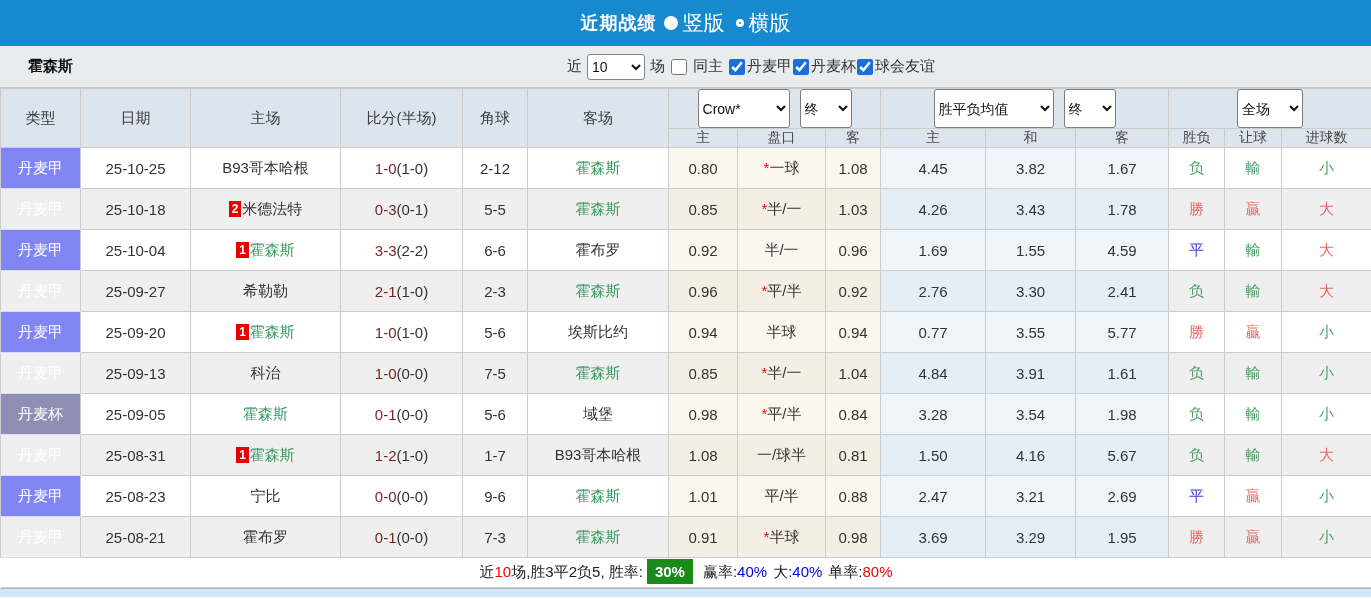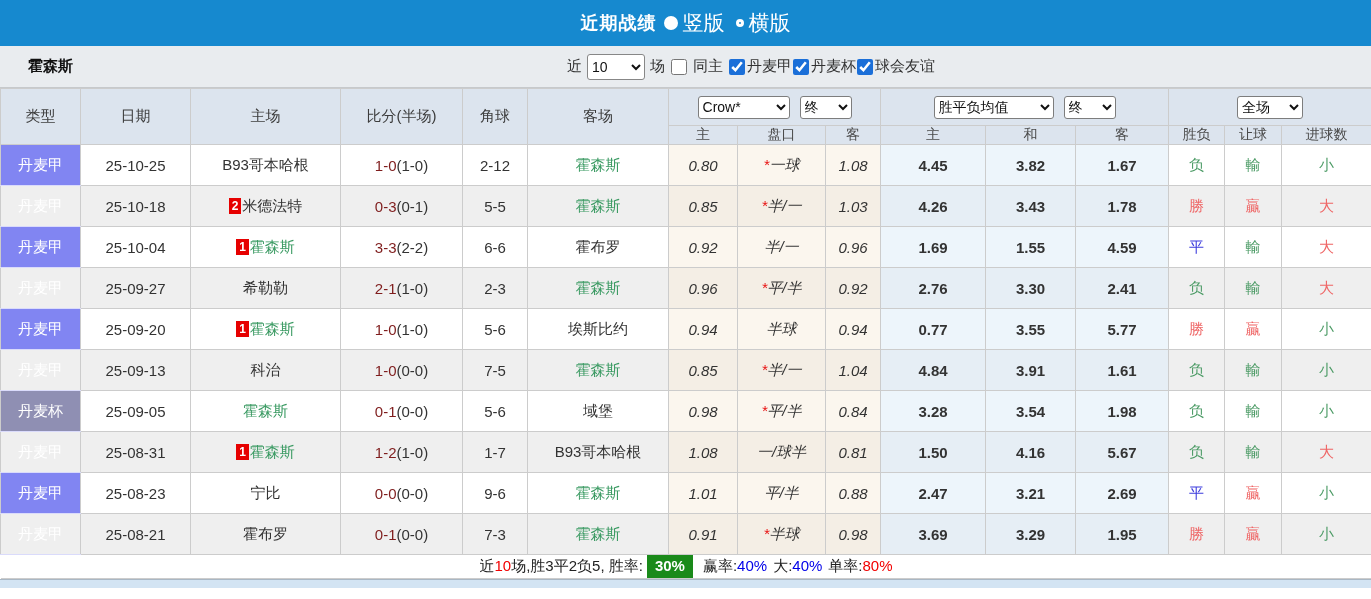--- a/index.html
+++ b/index.html
@@ -36,45 +36,45 @@
   .lg { display:flex; align-items:center; gap:1px; }
   
   table { border-collapse:collapse; table-layout:fixed; width:1371px; font-size:15px; color:#333; }
   th,td { border:1px solid #ccc; text-align:center; padding:0; white-space:nowrap; overflow:hidden; }
   thead th, thead td { background:#dce4ee; font-weight:normal; color:#3c3c3c; }
   tr.hrowA { height:37px;padding-left:28px; }
   tr.hrowB { height:17px; }
   tr.hrowB th { font-size:14px; color:#4a4a4a; }
   .hsel { display:flex; align-items:center; justify-content:center; gap:10px; }
   .hsel select {
-    height:23px; font-size:14px; color:#111; background:#fff;
+    height:39px; font-size:14px; color:#111; background:#fff;
     border:1px solid #7d7d7d; border-radius:3px;
   }
   tbody tr { height:41px; }
   tbody td { background:#fff; }
   tr.alt td { background:#efefef; }
   td.type { background:#8185f2; color:#fff; border-top-color:#dadbfb; border-bottom-color:#dadbfb; }
   td.type.cup { background:#8f8fb3; }
-  td.hcp { background:#fbf6ee;font-style:italic; }
+  td.hcp { background:#fbf6ee; }
   tr.alt td.hcp { background:#f4eee5; }
-  td.avg { background:#edf5fb;font-weight:bold; }
+  td.avg { background:#edf5fb; }
   tr.alt td.avg { background:#e6eef5; }
   .green-team { color:#3a9a62; }
   .card {
     display:inline-block; background:#e60000; color:#fff; font-size:12px; font-weight:bold;
     line-height:16px; padding:0 3px; margin-right:1px; vertical-align:1px;
   }
   .ft { color:#7f1d1d; }
   .star { color:#e81010; }
   .res-g { color:#4a9a64; }
   .res-r { color:#ef6666; }
   .res-b { color:#3b3bdd; }
   
   tfoot td {
-    border-left:none; border-right:none; height:24px; background:#fff; font-size:15px; color:#222;
+    border-left:none; border-right:none; height:30px; background:#fff; font-size:15px; color:#222;
   }
   .badge30 { background:#1a8a1a; color:#fff; font-weight:bold; padding:4px 8px; margin:0 4px; }
   .blue { color:#0000e8; }
   .red { color:#f20000; }
   .sumgap { display:inline-block; width:6px; }
   
   .bottomstrip { height:9px; background:#d3e4f3; border-top:1px solid #a9b7c4; }
 </style>
 </head>
 <body>

